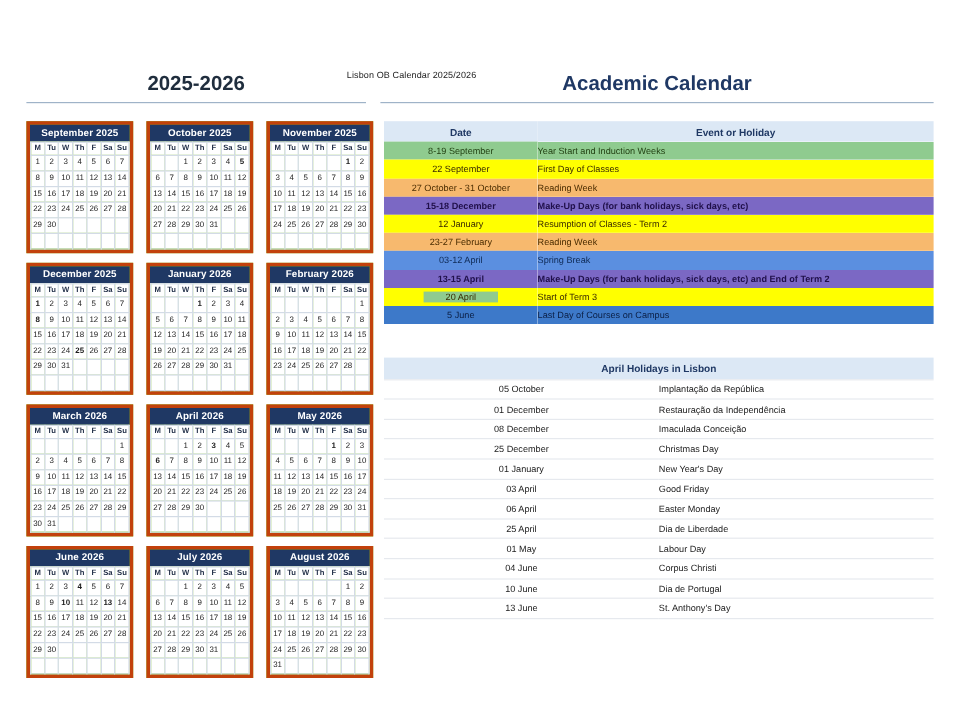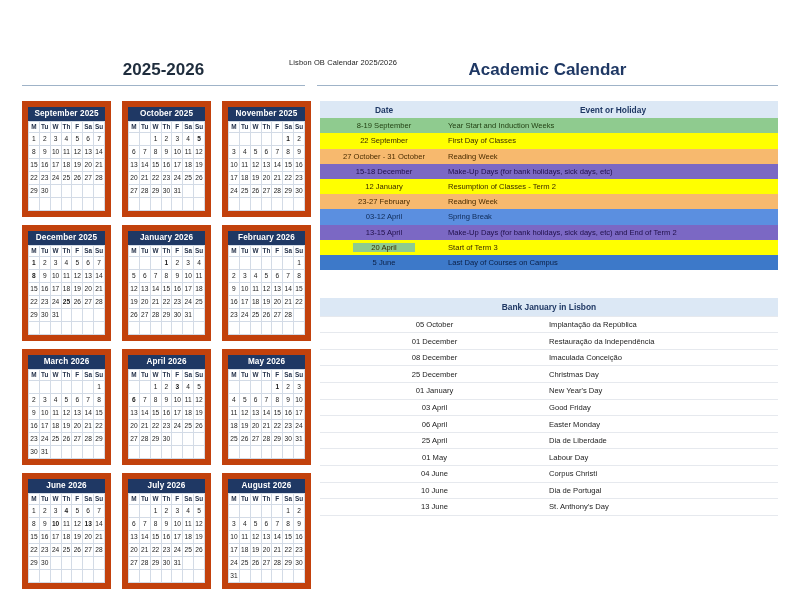--- a/index.html
+++ b/index.html
@@ -64,21 +64,21 @@
     left: 22px; top: 101px;
     width: 290px;
   }
   .cal-row {
     display: flex;
     gap: 11px;
     margin-bottom: 8px;
   }
   .mini-cal {
     width: 89px;
-    border: 6px solid #c2410c;
+    border: 3px solid #c2410c;
     background: #84cc16;
     flex: 0 0 auto;
   }
   .mc-title {
     background: #1f3864;
     color: #ffffff;
     font-size: 8.2px;
     font-weight: bold;
     text-align: center;
     padding: 2.4px 0 2.6px;
@@ -147,21 +147,21 @@
     padding: 3.1px 0;
     border: 0;
     color: #3a2a00;
   }
   td.e-date { width: 128px; text-align: center; white-space: nowrap; }
   td.e-name { padding-left: 7px; white-space: nowrap; overflow: hidden; margin-left: 39px; }
 
   tr.r-green  td { background: #8fcb8f; color: #1f3d0f; }
   tr.r-yellow td { background: #ffff00; color: #3a2a00; }
   tr.r-orange td { background: #f7b96e; color: #4a2c00; }
-  tr.r-purple td { background: #7b68c4; color: #20104a; }
+  tr.r-purple td { background: #7b68c4; color: #20104a; font-weight: bold; }
   tr.r-blue   td { background: #5b8fe0; color: #0e2a55; }
   tr.r-bluedk td { background: #3d79c9; color: #0b1f45; }
   tr.r-mix td.e-date { background: #ffff00; }
   tr.r-mix td.e-name { background: #ffff00; }
   tr.r-mix td.e-date span.chip { background: #8fcb8f; padding: 0 18px; }
 
   
   .bh-wrap { margin-top: 28px; }
   table.bh {
     border-collapse: collapse;
@@ -1125,21 +1125,21 @@
             <td class="e-date">5 June</td>
             <td class="e-name">Last Day of Courses on Campus</td>
           </tr>
         </tbody>
     </table>
 
     <div class="bh-wrap">
       <table class="bh">
         <thead>
           <tr>
-            <th colspan="2">Bank January in Lisbon</th>
+            <th colspan="2">April Holidays in Lisbon</th>
           </tr>
         </thead>
         <tbody id="bh-body">
             <tr>
               <td class="bh-date">05 October</td>
               <td class="bh-name">Implantação da República</td>
             </tr>
             <tr>
               <td class="bh-date">01 December</td>
               <td class="bh-name">Restauração da Independência</td>

